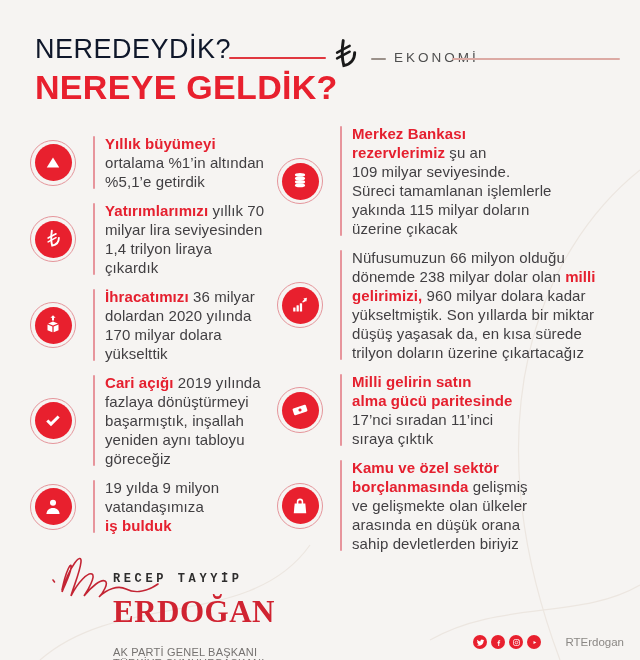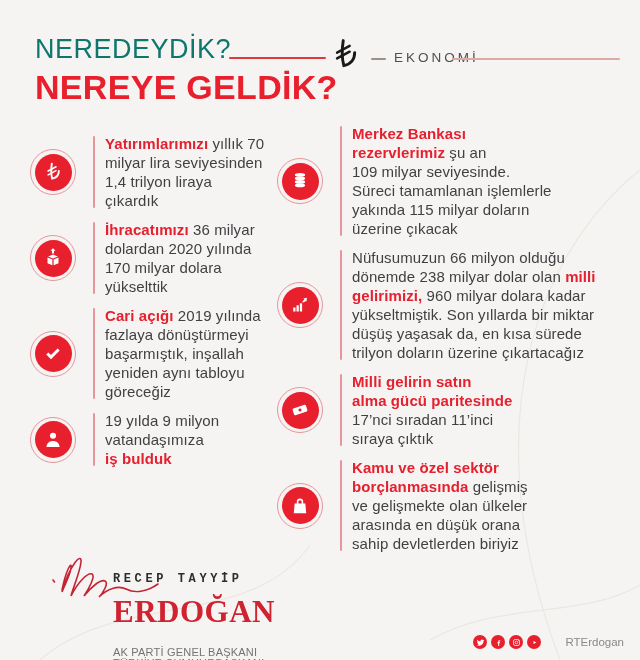--- a/index.html
+++ b/index.html
@@ -2,21 +2,21 @@
 <html><head>
 <meta charset="utf-8">
 <style>
   html,body{margin:0;padding:0;background:#ffffff;}
   .stage{position:relative;width:640px;height:660px;background:#f6f4f2;overflow:hidden;
          font-family:"Liberation Sans",sans-serif;-webkit-font-smoothing:antialiased;}
   .bgdeco{position:absolute;inset:0;pointer-events:none;}
 
   
   .brand{position:absolute;left:35px;top:36px;line-height:1;}
-  .brand-l1{font-size:27px;font-weight:500;color:#0f766e;letter-spacing:.5px;}
+  .brand-l1{font-size:27px;font-weight:500;color:#0f172a;letter-spacing:.5px;}
   .brand-l2{font-size:34px;font-weight:800;color:#e8202e;letter-spacing:.3px;margin-top:7px;}
   .hline{position:absolute;border-radius:2px;}
   .hline-left{left:229px;top:57px;width:97px;height:2.4px;background:#e0373f;}
   .hline-dash{left:371px;top:58px;width:15px;height:2px;background:#9b918a;}
   .hline-right{left:452px;top:58px;width:168px;height:1.6px;background:#dcaaa4;}
   .lira-header{position:absolute;left:331px;top:35px;color:#191919;}
   .lira-header svg{height:38px;width:28px;}
   .section-label{position:absolute;left:394px;top:50px;font-size:13.5px;letter-spacing:3px;
                  color:#4f4f4f;font-weight:500;}
 
@@ -78,20 +78,31 @@
     </svg>
   </span>
   <div class="hline hline-dash"></div>
   <div class="section-label">EKONOMİ</div>
   <div class="hline hline-right"></div>
 
   <div class="col col-left" id="col-left">
       <div class="item">
         <span class="icon-ring">
           <span class="icon-circle">
+            <svg viewBox="0 0 24 24">
+              <path d="M12 6 L18.8 17 H5.2 Z" fill="currentColor"></path>
+            </svg>
+          </span>
+        </span>
+        <span class="vline"></span>
+        <p class="item-text"><span class="em">Yıllık büyümeyi<br></span><span>ortalama %1’in altından<br>%5,1’e getirdik</span></p>
+      </div>
+      <div class="item">
+        <span class="icon-ring">
+          <span class="icon-circle">
             <svg viewBox="0 0 24 28">
               <g fill="none" stroke="currentColor" stroke-linecap="round">
                 <path d="M10.5 3.5 C9.5 10 9.5 17.5 11 22.5 C16.5 21.5 19.5 17.5 19.5 12.5" stroke-width="2.4"></path>
                 <path d="M5.8 12.8 L15.8 7.4" stroke-width="2"></path>
                 <path d="M5.8 17.6 L15.8 12.2" stroke-width="2"></path>
               </g>
             </svg>
           </span>
         </span>
         <span class="vline"></span>

